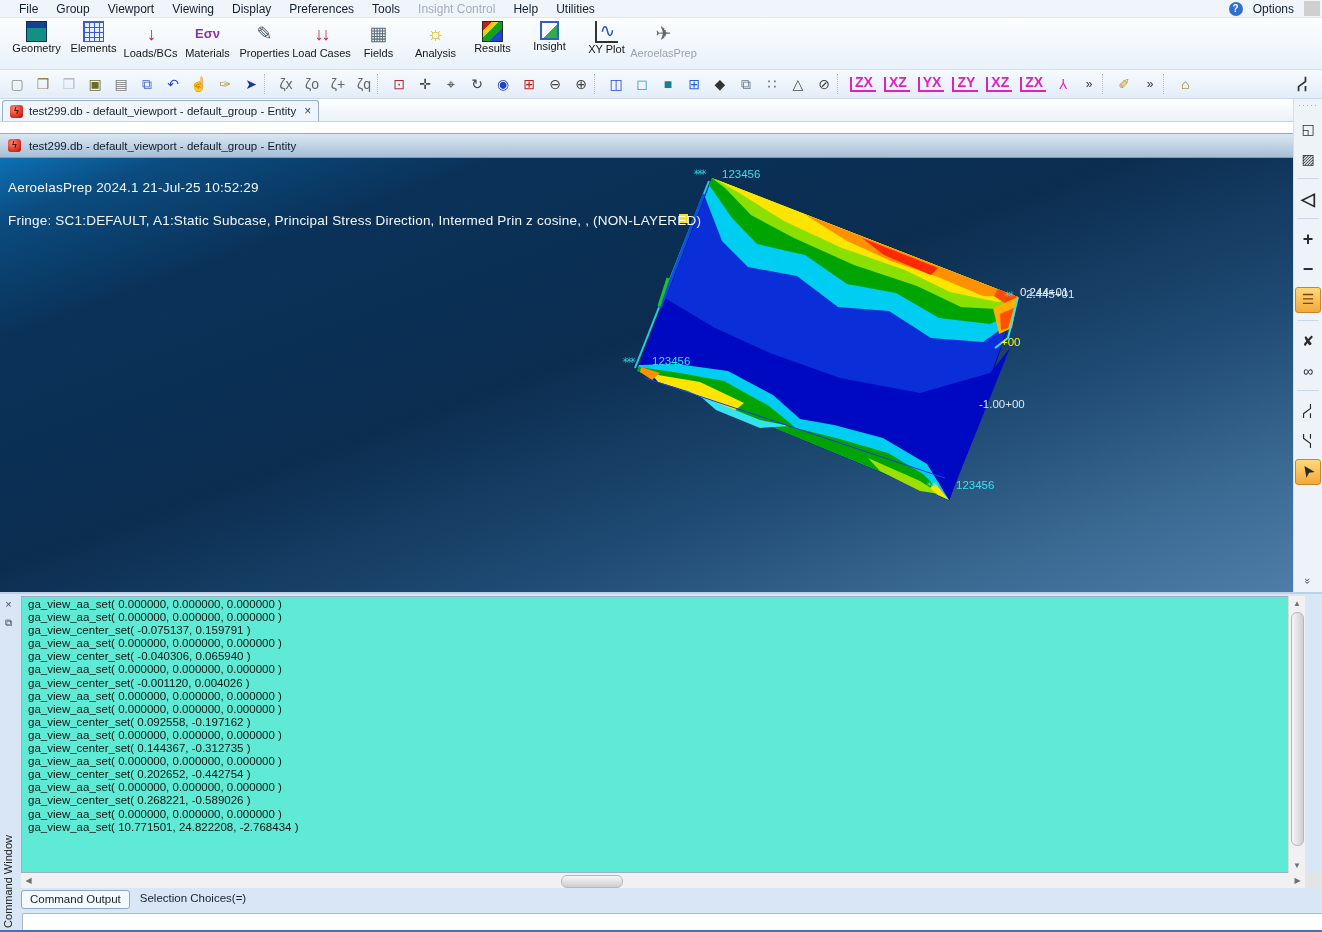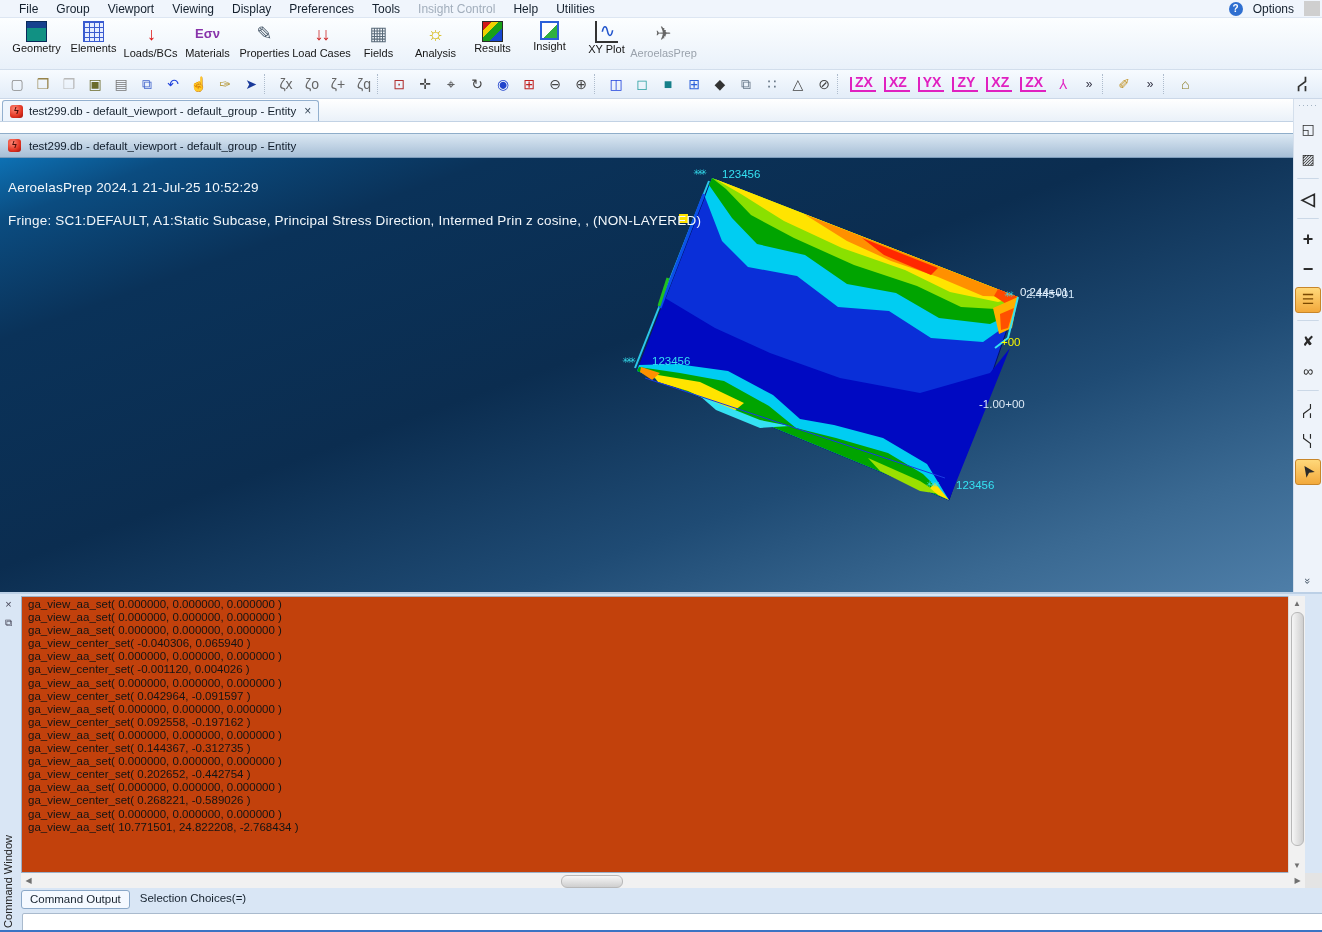--- a/index.html
+++ b/index.html
@@ -71,21 +71,21 @@
   .rt-item.rot-nw.active span{display:inline-block;transform:rotate(-125deg);}
   .rt-item.push-bottom{margin-top:auto;margin-bottom:4px;font-size:11px;color:#456;transform:rotate(90deg);}
 
   
   .cmd{position:absolute;top:592px;left:0;width:1322px;height:340px;background:#d9e6f5;border-top:2px solid #bcd0e6;box-sizing:border-box;}
   .cmd-gutter{position:absolute;left:0;top:0;width:21px;height:100%;}
   .cmd-gutter-btn{position:absolute;left:2px;width:13px;height:13px;font-size:11px;line-height:13px;text-align:center;color:#445;}
   .cmd-close{top:4px;}
   .cmd-float{top:22px;font-size:10px;}
   .cmd-vlabel{position:absolute;left:2px;bottom:4px;writing-mode:vertical-rl;transform:rotate(180deg);font-size:11px;color:#222;}
-  .cmd-text{position:absolute;left:21px;top:2px;width:1284px;height:277px;background:#c2410c;border:1px solid #9ab0c8;box-sizing:border-box;overflow:hidden;font-size:11.5px;line-height:13.1px;padding:1px 0 0 6px;color:#141414;}
+  .cmd-text{position:absolute;left:21px;top:2px;width:1284px;height:277px;background:#5eead4;border:1px solid #9ab0c8;box-sizing:border-box;overflow:hidden;font-size:11.5px;line-height:13.1px;padding:1px 0 0 6px;color:#141414;}
   .cmd-line{white-space:pre;height:13.1px;}
   .cmd-line.selected{background:#0c76d6;color:#fff;margin-left:-6px;padding-left:6px;}
   .vscroll{position:absolute;right:17px;top:2px;width:17px;height:277px;background:#f1f1f1;border-left:1px solid #dcdcdc;box-sizing:border-box;}
   .vscroll .arr{position:absolute;left:0;width:100%;text-align:center;font-size:8px;color:#707070;height:15px;line-height:15px;}
   .vscroll .up{top:0;}
   .vscroll .dn{bottom:0;}
   .vscroll .thumb{position:absolute;left:2px;width:11px;top:16px;height:232px;background:linear-gradient(90deg,#f6f6f6,#cfcfcf);border:1px solid #b8b8b8;border-radius:6px;}
   .hscroll{position:absolute;left:21px;top:279px;width:1284px;height:15px;background:#f1f1f1;}
   .hscroll .arr{position:absolute;top:0;width:15px;height:15px;text-align:center;font-size:8px;color:#707070;line-height:15px;}
   .hscroll .la{left:0;}
@@ -419,32 +419,32 @@
     <span class="cmd-vlabel">Command Window</span>
   </div>
 
   <div class="cmd-text">
 
       <div class="cmd-line">ga_view_aa_set( 0.000000, 0.000000, 0.000000 )</div>
 
 
       <div class="cmd-line">ga_view_aa_set( 0.000000, 0.000000, 0.000000 )</div>
 
+      <div class="cmd-line">ga_view_center_set( -0.075137, 0.159791 )</div>
 
       <div class="cmd-line">ga_view_aa_set( 0.000000, 0.000000, 0.000000 )</div>
 
       <div class="cmd-line">ga_view_center_set( -0.040306, 0.065940 )</div>
 
       <div class="cmd-line">ga_view_aa_set( 0.000000, 0.000000, 0.000000 )</div>
 
       <div class="cmd-line">ga_view_center_set( -0.001120, 0.004026 )</div>
 
       <div class="cmd-line">ga_view_aa_set( 0.000000, 0.000000, 0.000000 )</div>
 
-      <div class="cmd-line">ga_view_center_set( 0.042964, -0.091597 )</div>
 
       <div class="cmd-line">ga_view_aa_set( 0.000000, 0.000000, 0.000000 )</div>
 
       <div class="cmd-line">ga_view_center_set( 0.092558, -0.197162 )</div>
 
       <div class="cmd-line">ga_view_aa_set( 0.000000, 0.000000, 0.000000 )</div>
 
       <div class="cmd-line">ga_view_center_set( 0.144367, -0.312735 )</div>
 
       <div class="cmd-line">ga_view_aa_set( 0.000000, 0.000000, 0.000000 )</div>

